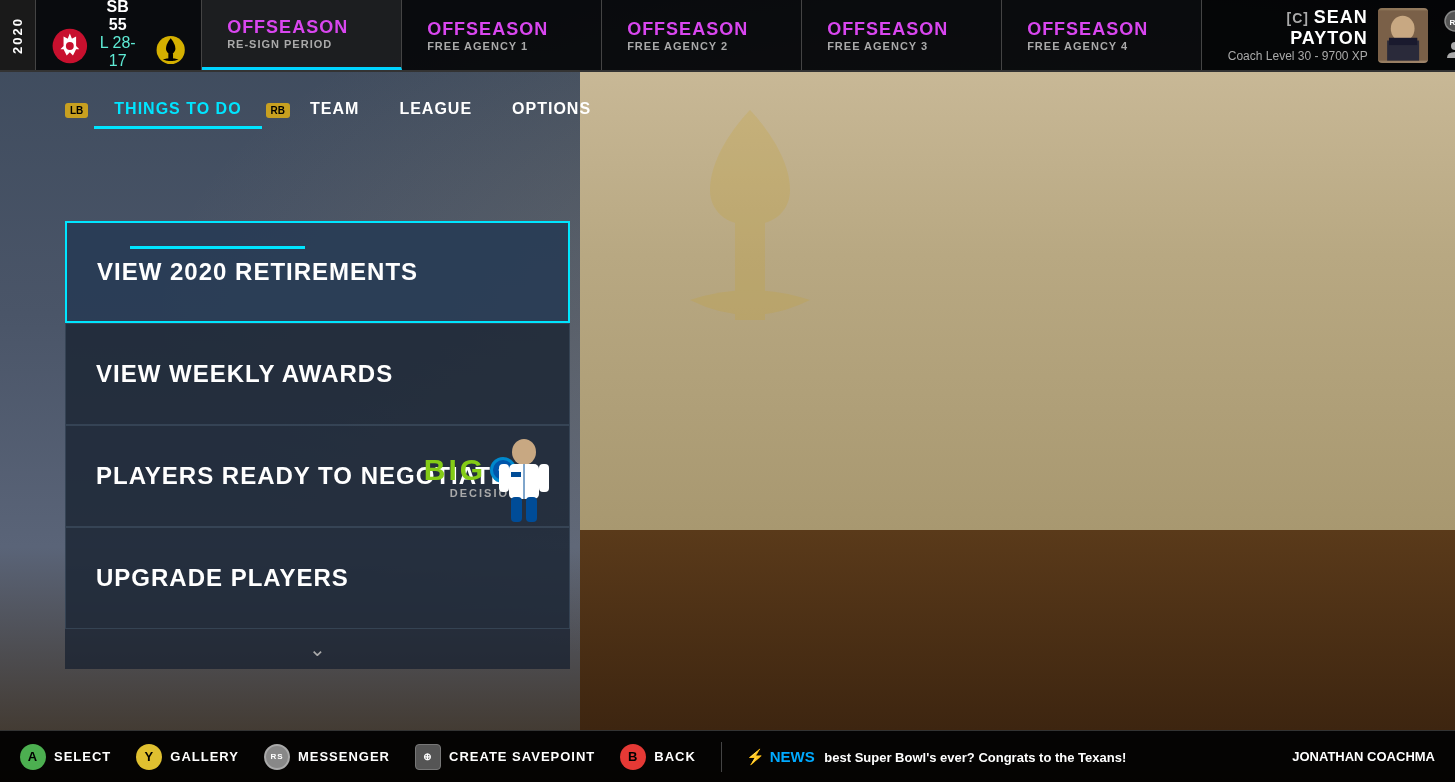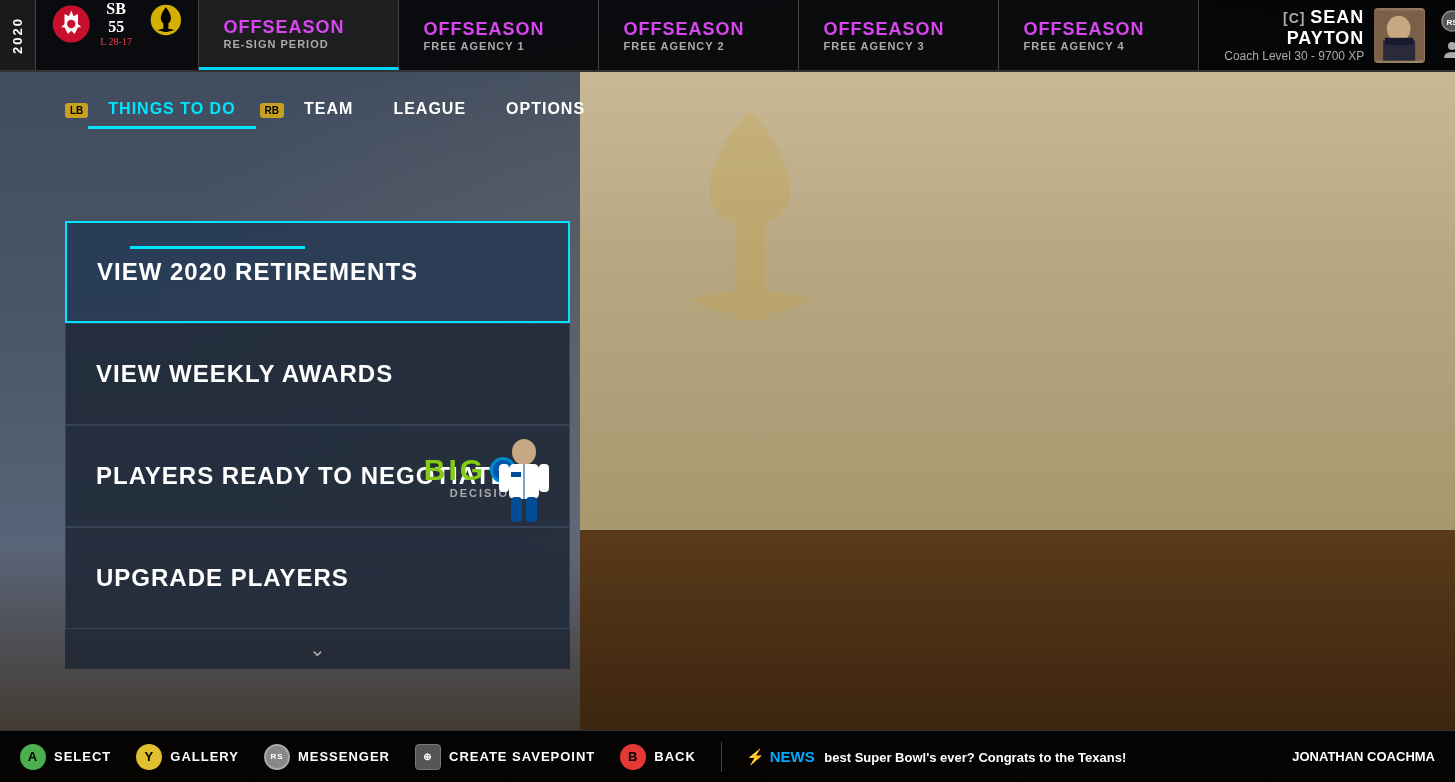--- a/index.html
+++ b/index.html
@@ -47,45 +47,44 @@
       color: white;
       font-size: 13px;
       font-weight: 900;
       writing-mode: vertical-rl;
       transform: rotate(180deg);
       letter-spacing: 2px;
     }
 
     .team-section {
       display: flex;
-      align-items: flex-start;
+      align-items: flex-end;
       padding: 0 15px;
       border-right: 1px solid #444;
       gap: 8px;
-      font-family: Liberation Serif, serif;
     }
 
     .team-logo {
       width: 48px;
       height: 48px;
     }
 
     .team-score {
       text-align: center;
     }
 
     .team-name {
       color: white;
       font-size: 16px;
       font-weight: 900;
     }
 
     .team-record {
-      color: #ef4444;
-      font-size: 10px;
+      color: #5eead4;
+      font-size: 16px;
     }
 
     .vs-logo {
       width: 40px;
       height: 40px;
       margin-left: 8px;
     }
 
     .phase-section {
       display: flex;
@@ -173,20 +172,21 @@
       padding-top: 20px;
     }
 
     .nav-button-badge {
       background: #c8a020;
       color: #000;
       font-size: 10px;
       font-weight: 900;
       padding: 2px 5px;
       border-radius: 3px;
+      margin-right: 6px;
     }
 
     .nav-tab {
       color: white;
       font-size: 16px;
       font-weight: 900;
       padding: 8px 20px;
       cursor: pointer;
       letter-spacing: 1px;
       border-bottom: 3px solid transparent;

